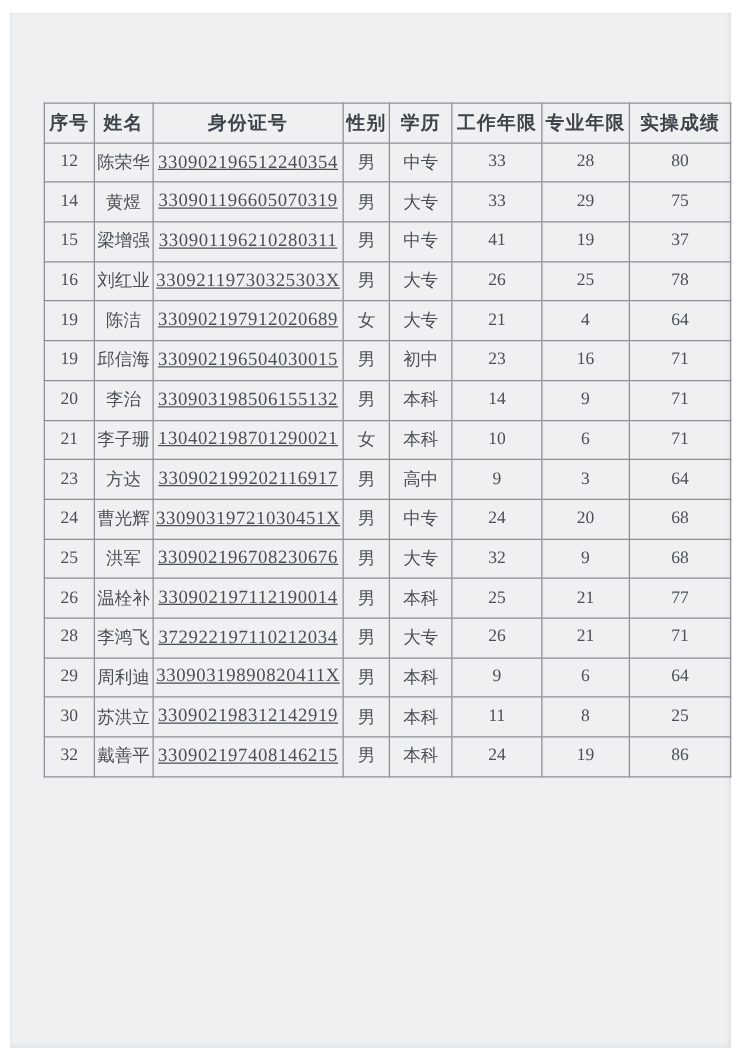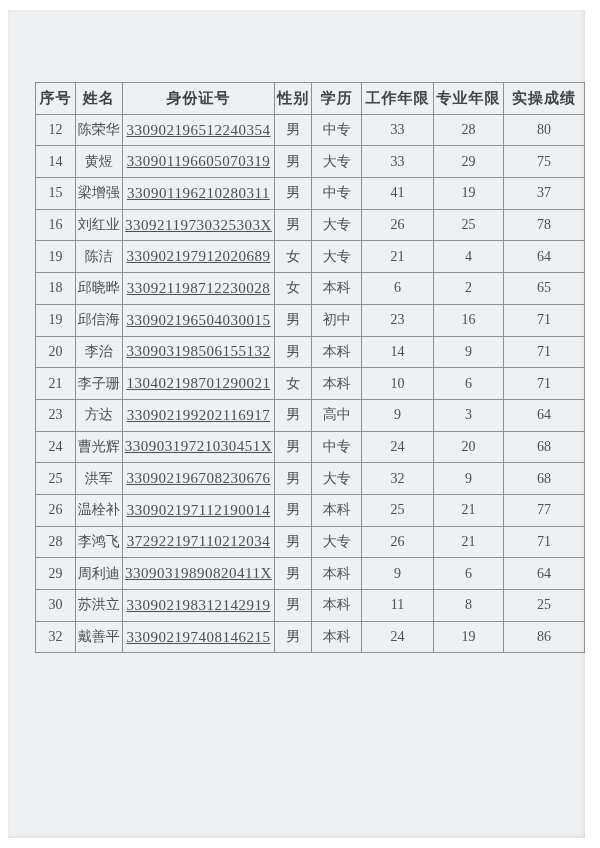--- a/index.html
+++ b/index.html
@@ -130,30 +130,20 @@
           <td class="col-index">19</td>
           <td class="col-name">陈洁</td>
           <td class="col-idcard">330902197912020689</td>
           <td class="col-gender">女</td>
           <td class="col-edu">大专</td>
           <td class="col-workyears">21</td>
           <td class="col-profyears">4</td>
           <td class="col-score">64</td>
         </tr>
         <tr>
-          <td class="col-index">18</td>
-          <td class="col-name">邱晓晔</td>
-          <td class="col-idcard">330921198712230028</td>
-          <td class="col-gender">女</td>
-          <td class="col-edu">本科</td>
-          <td class="col-workyears">6</td>
-          <td class="col-profyears">2</td>
-          <td class="col-score">65</td>
-        </tr>
-        <tr>
           <td class="col-index">19</td>
           <td class="col-name">邱信海</td>
           <td class="col-idcard">330902196504030015</td>
           <td class="col-gender">男</td>
           <td class="col-edu">初中</td>
           <td class="col-workyears">23</td>
           <td class="col-profyears">16</td>
           <td class="col-score">71</td>
         </tr>
         <tr>

